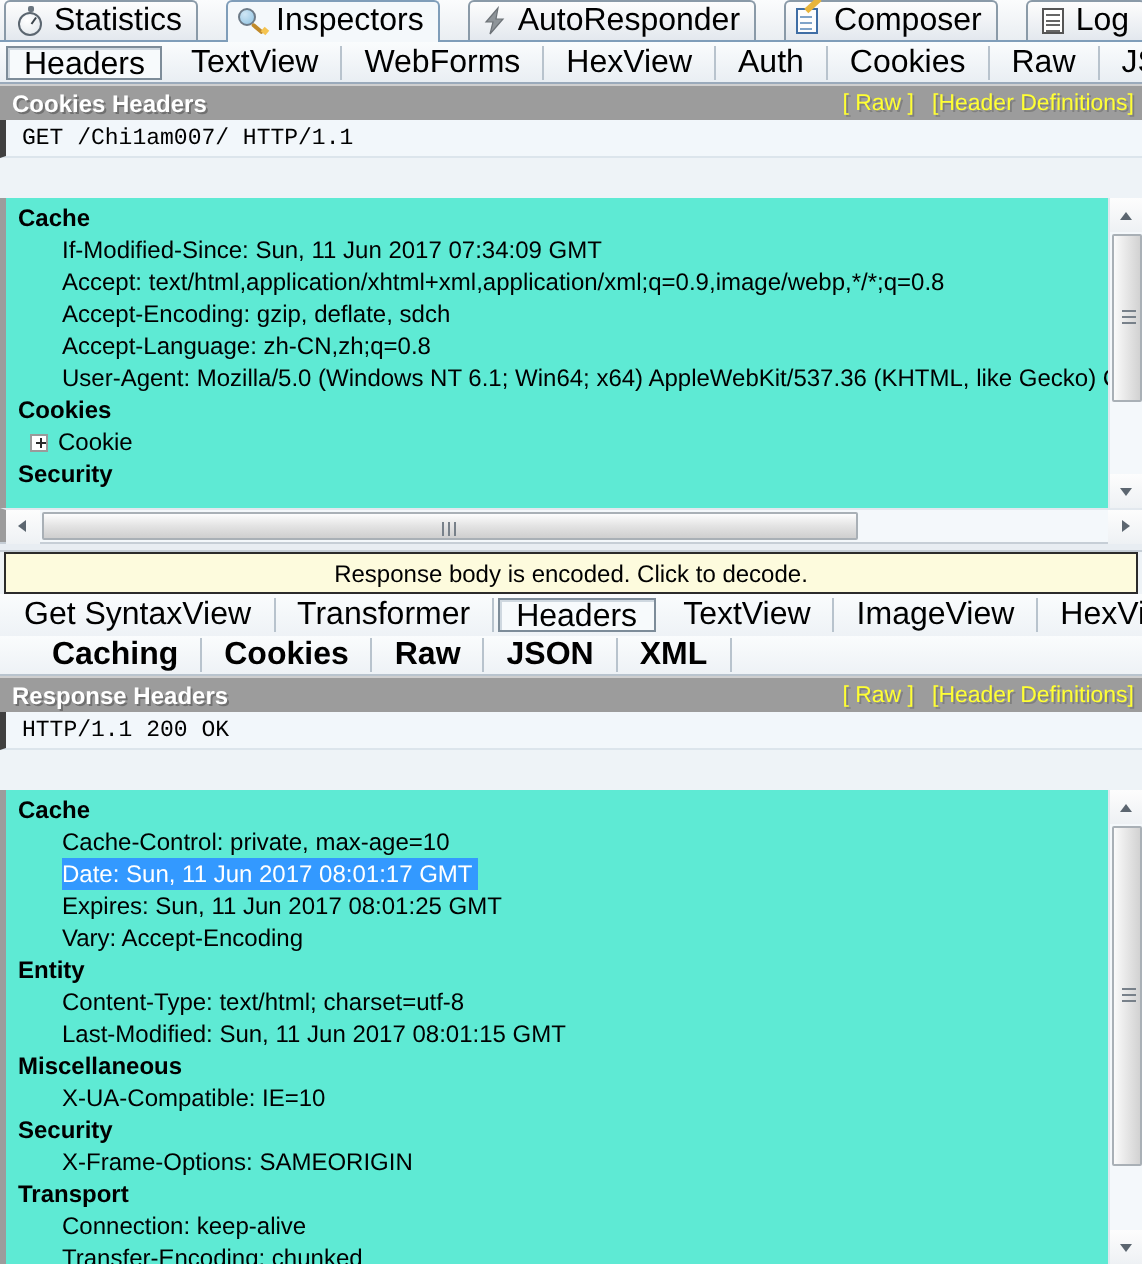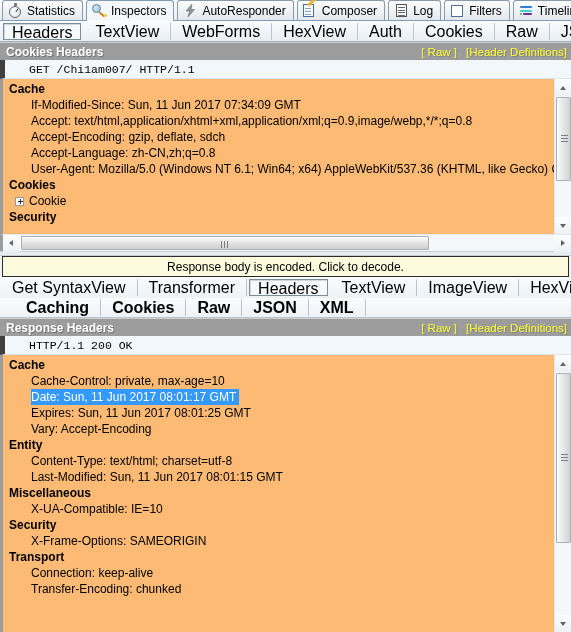--- a/index.html
+++ b/index.html
@@ -34,22 +34,22 @@
   .maintab {
     height: 20px;
     display: flex;
     align-items: center;
     gap: 4px;
     padding: 0 7px 0 5px;
     border: 1px solid #8a9aa8;
     border-bottom: none;
     border-radius: 3px 3px 0 0;
     background: linear-gradient(#fdfdfd, #e3e8ee);
-    margin-right: 3px;
-    font-size: 12px;
+    margin-right: 14px;
+    font-size: 16px;
     white-space: nowrap;
     line-height: 18px;
   }
   .maintab.active {
     background: #f4f8fb;
     border-color: #7f9db9;
     height: 21px;
     position: relative;
     z-index: 3;
     margin-bottom: -1px;
@@ -179,35 +179,36 @@
     text-shadow: 1px 1px 0 rgba(0,0,0,0.18);
   }
 
   
   .reqline {
     height: 19px;
     background: #f2f7fb;
     font-family: "Liberation Mono", monospace;
     font-size: 11.5px;
     line-height: 19px;
-    padding-left: 24px;
+    padding-left: 8px;
     border-bottom: 1px solid #dce5ec;
-    border-left: 5px solid #404040;
+    border-left: 3px solid #404040;
     flex: 0 0 auto;
     white-space: nowrap;
     overflow: hidden;
   }
 
   
   .treepane {
     position: relative;
-    background: #fdba74;
+    background: #5eead4;
     overflow: hidden;
     flex: 1 1 auto;
     border-left: 3px solid #9c9c9c;
+    margin-top: 20px;
   }
   .treeinner {
     position: absolute;
     left: 0; top: 0; right: 17px; bottom: 0;
     padding: 2px 0 0 6px;
     overflow: hidden;
   }
   .grp {
     font-weight: bold;
     font-size: 12px;

